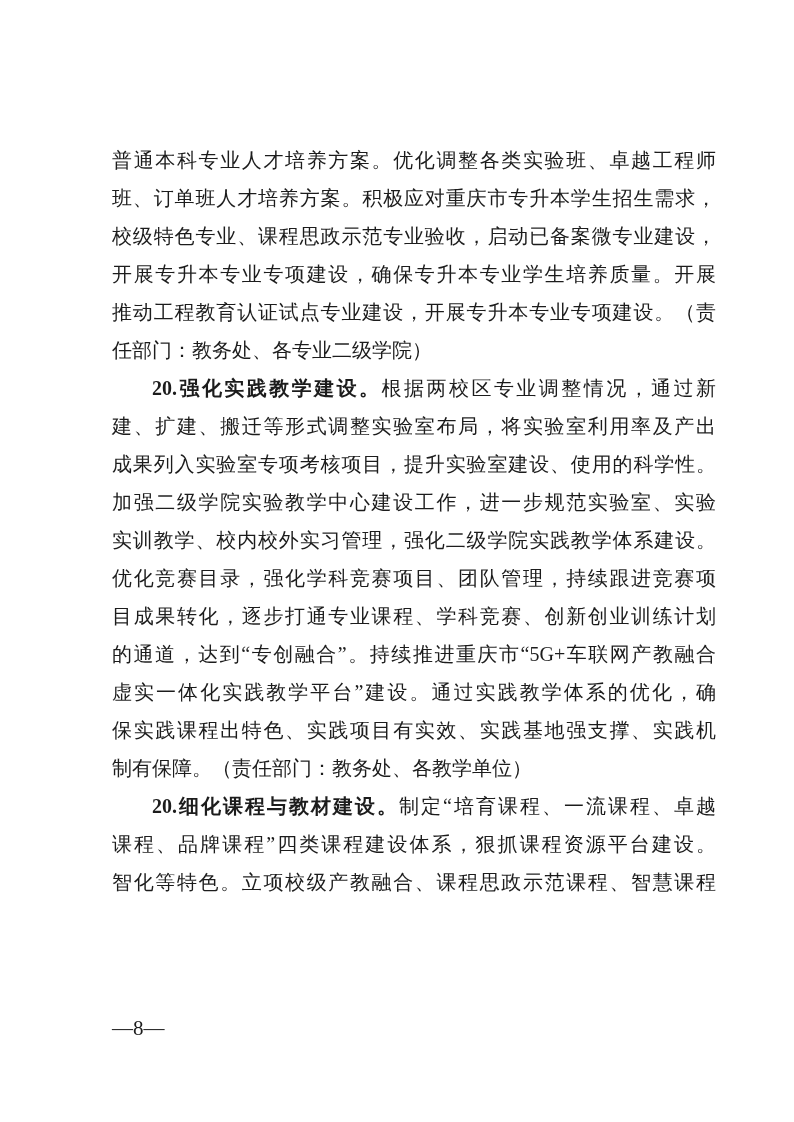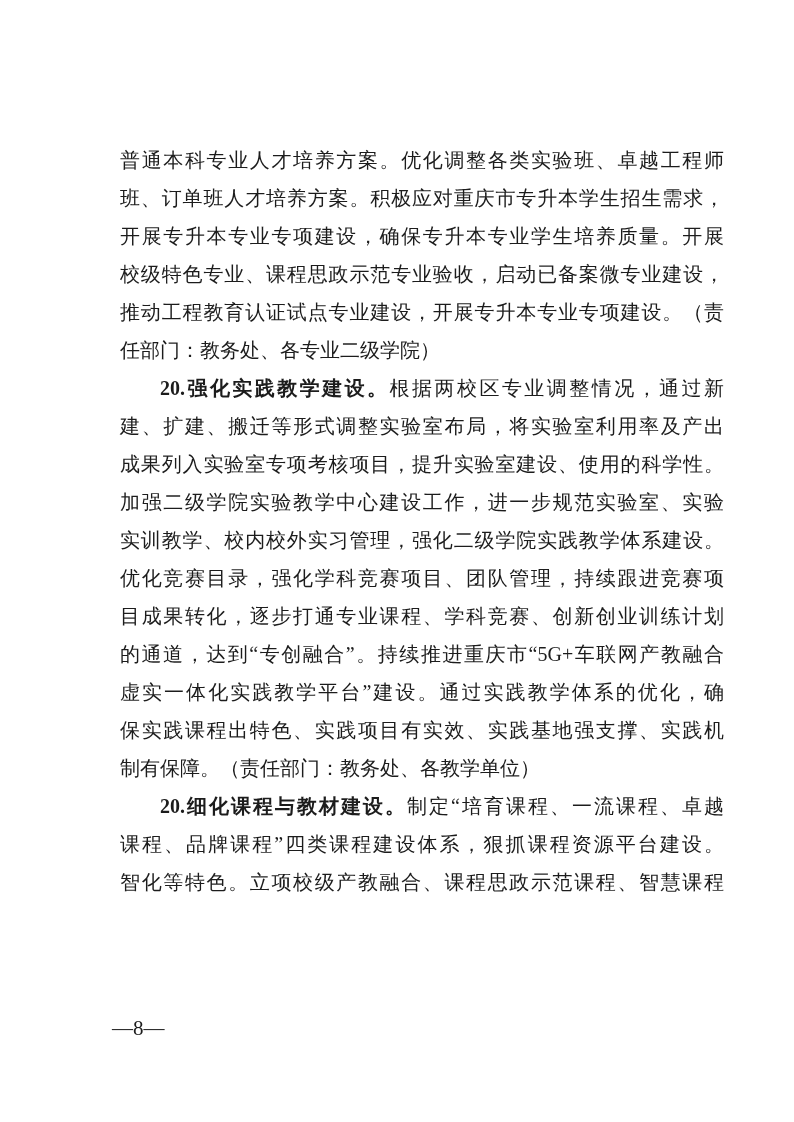--- a/index.html
+++ b/index.html
@@ -17,21 +17,21 @@
   .page {
     position: absolute;
     left: 0;
     top: 0;
     width: 794px;
     height: 1122px;
     background: #ffffff;
   }
   .content {
     position: absolute;
-    left: 120px;
+    left: 112px;
     top: 141px;
     width: 604px;
     font-size: 20px;
     line-height: 38px;
     color: #1c1c1c;
   }
   .para {
     margin: 0;
     padding: 0;
   }
@@ -62,22 +62,22 @@
   }
 </style>
 </head>
 <body style="background: rgb(255, 255, 255);">
 
 <div class="page">
   <div class="content" style="color: rgb(28, 28, 28);">
       <div class="para">
         <div class="line"><span class="run-normal">普通本科专业人才培养方案。优化调整各类实验班、卓越工程师</span></div>
         <div class="line"><span class="run-normal">班、订单班人才培养方案。积极应对重庆市专升本学生招生需求，</span></div>
+        <div class="line"><span class="run-normal">校级特色专业、课程思政示范专业验收，启动已备案微专业建设，</span></div>
         <div class="line"><span class="run-normal">开展专升本专业专项建设，确保专升本专业学生培养质量。开展</span></div>
-        <div class="line"><span class="run-normal">校级特色专业、课程思政示范专业验收，启动已备案微专业建设，</span></div>
         <div class="line"><span class="run-normal">推动工程教育认证试点专业建设，开展专升本专业专项建设。</span><span class="run-kaiti">（责</span></div>
         <div class="line no-just"><span class="run-kaiti">任部门：教务处、各专业二级学院）</span></div>
       </div>
       <div class="para">
         <div class="line indent"><span class="run-bold">20.强化实践教学建设。</span><span class="run-normal">根据两校区专业调整情况，通过新</span></div>
         <div class="line"><span class="run-normal">建、扩建、搬迁等形式调整实验室布局，将实验室利用率及产出</span></div>
         <div class="line"><span class="run-normal">成果列入实验室专项考核项目，提升实验室建设、使用的科学性。</span></div>
         <div class="line"><span class="run-normal">加强二级学院实验教学中心建设工作，进一步规范实验室、实验</span></div>
         <div class="line"><span class="run-normal">实训教学、校内校外实习管理，强化二级学院实践教学体系建设。</span></div>
         <div class="line"><span class="run-normal">优化竞赛目录，强化学科竞赛项目、团队管理，持续跟进竞赛项</span></div>

